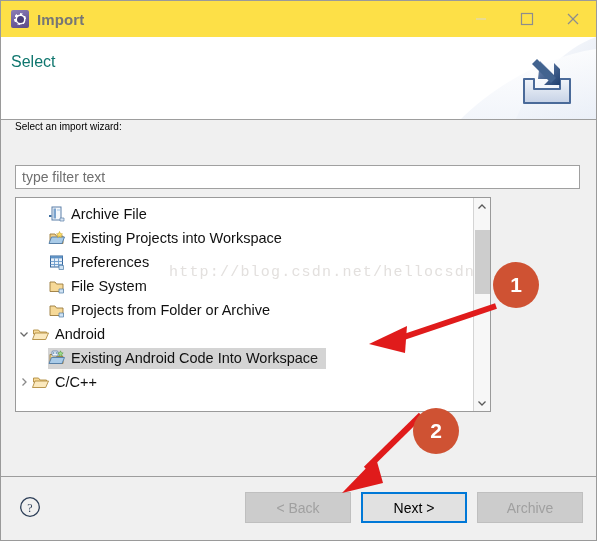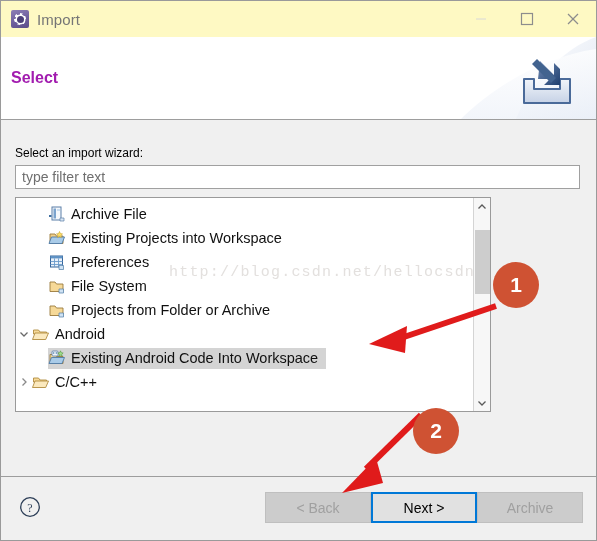--- a/index.html
+++ b/index.html
@@ -19,22 +19,22 @@
     background: #f0f0f0;
     box-sizing: border-box;
     border: 1px solid #9a9a9a;
     overflow: hidden;
   }
 
   
   .titlebar {
     position: absolute; left: 0; top: 0;
     width: 100%; height: 36px;
-    background: #fef9c3;
-    display: flex; align-items: center;
+    background: #fde047;
+    display: flex; align-items: center; font-weight: bold;
   }
   .title-icon {
     width: 18px; height: 18px;
     margin-left: 10px; margin-right: 8px;
     border-radius: 2px;
     background: linear-gradient(160deg,#8d7fb5 0%,#6f5f9e 55%,#5b4d88 100%);
     position: relative;
     flex: none;
   }
   .title-icon::before {
@@ -80,38 +80,38 @@
     background: #ffffff;
     border-bottom: 1px solid #9d9d9d;
     overflow: hidden;
   }
   .banner-swoosh {
     position: absolute; right: 0; top: 0;
     width: 230px; height: 82px;
     overflow: hidden;
   }
   .banner-title {
-    position: absolute; left: 10px; top: 32px;
-    font-size: 16px; font-weight: bold;
-    color: #a21caf;
+    position: absolute; left: 10px; top: 16px;
+    font-size: 16px; font-weight: normal;
+    color: #0f766e;
   }
   .banner-icon {
     position: absolute; right: 22px; top: 20px;
     width: 54px; height: 50px;
   }
 
   
   .body-area {
     position: absolute; left: 0; top: 119px;
     width: 100%; height: 356px;
     background: #f0f0f0;
   }
   .prompt {
-    position: absolute; left: 14px; top: 26px;
-    font-size: 12px; color: #000;
+    position: absolute; left: 14px; top: 1px;
+    font-size: 10px; color: #000;
   }
   .filter-box {
     position: absolute; left: 14px; top: 45px;
     width: 565px; height: 24px;
     background: #ffffff;
     border: 1px solid #a0a0a0;
     box-sizing: border-box;
     font-family: "Liberation Sans", sans-serif;
     font-size: 14px;
     color: #15803d;
@@ -198,21 +198,21 @@
     width: 100%; height: 64px;
     background: #f0f0f0;
     border-top: 1px solid #9d9d9d;
   }
   .help-icon {
     position: absolute; left: 18px; top: 19px;
     width: 22px; height: 22px;
   }
   .btnrow {
     position: absolute; right: 13px; top: 15px;
-    display: flex; 
+    display: flex; gap: 10px;
   }
   .btn {
     width: 106px; height: 31px;
     box-sizing: border-box;
     font-family: "Liberation Sans", sans-serif;
     font-size: 14px;
     background: #e1e1e1;
     border: 1px solid #adadad;
     color: #000;
     display: flex; align-items: center; justify-content: center;

